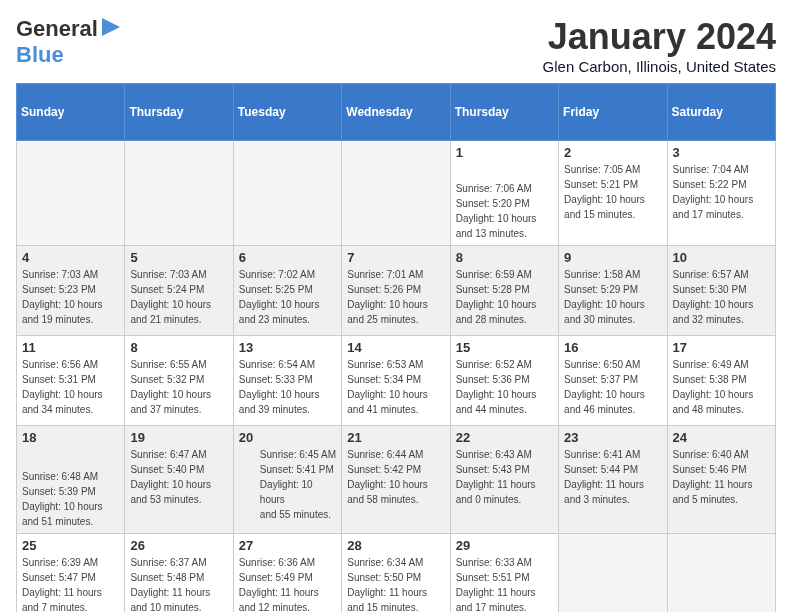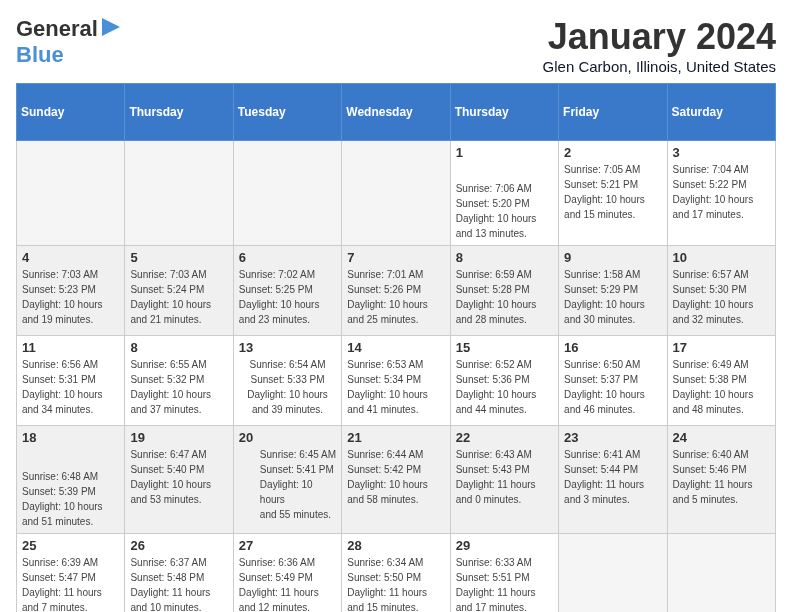--- a/index.html
+++ b/index.html
@@ -202,21 +202,21 @@
         </td>
         <td>
           <div class="day-number">8</div>
           <div class="day-info" style="white-space: pre-line;">Sunrise: 6:55 AM
 Sunset: 5:32 PM
 Daylight: 10 hours
 and 37 minutes.</div>
         </td>
         <td>
           <div class="day-number">13</div>
-          <div class="day-info" style="white-space: pre-line; text-align: center;">Sunrise: 6:54 AM
+          <div class="day-info" style="white-space: pre-line;">Sunrise: 6:54 AM
 Sunset: 5:33 PM
 Daylight: 10 hours
 and 39 minutes.</div>
         </td>
         <td>
           <div class="day-number">14</div>
           <div class="day-info" style="white-space: pre-line;">Sunrise: 6:53 AM
 Sunset: 5:34 PM
 Daylight: 10 hours
 and 41 minutes.</div>

